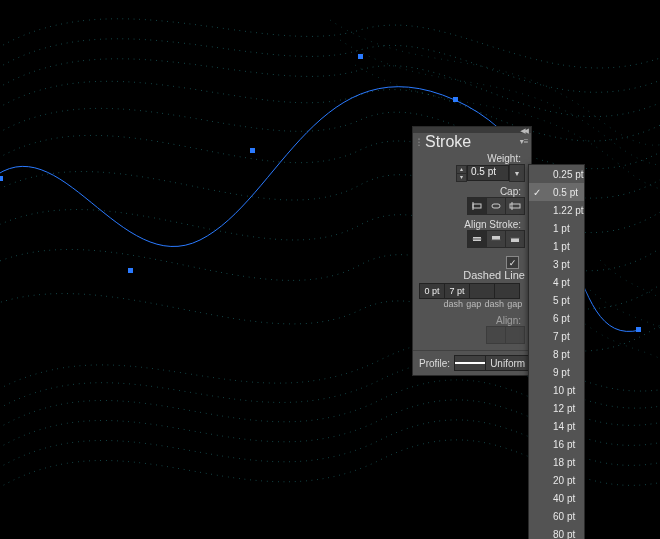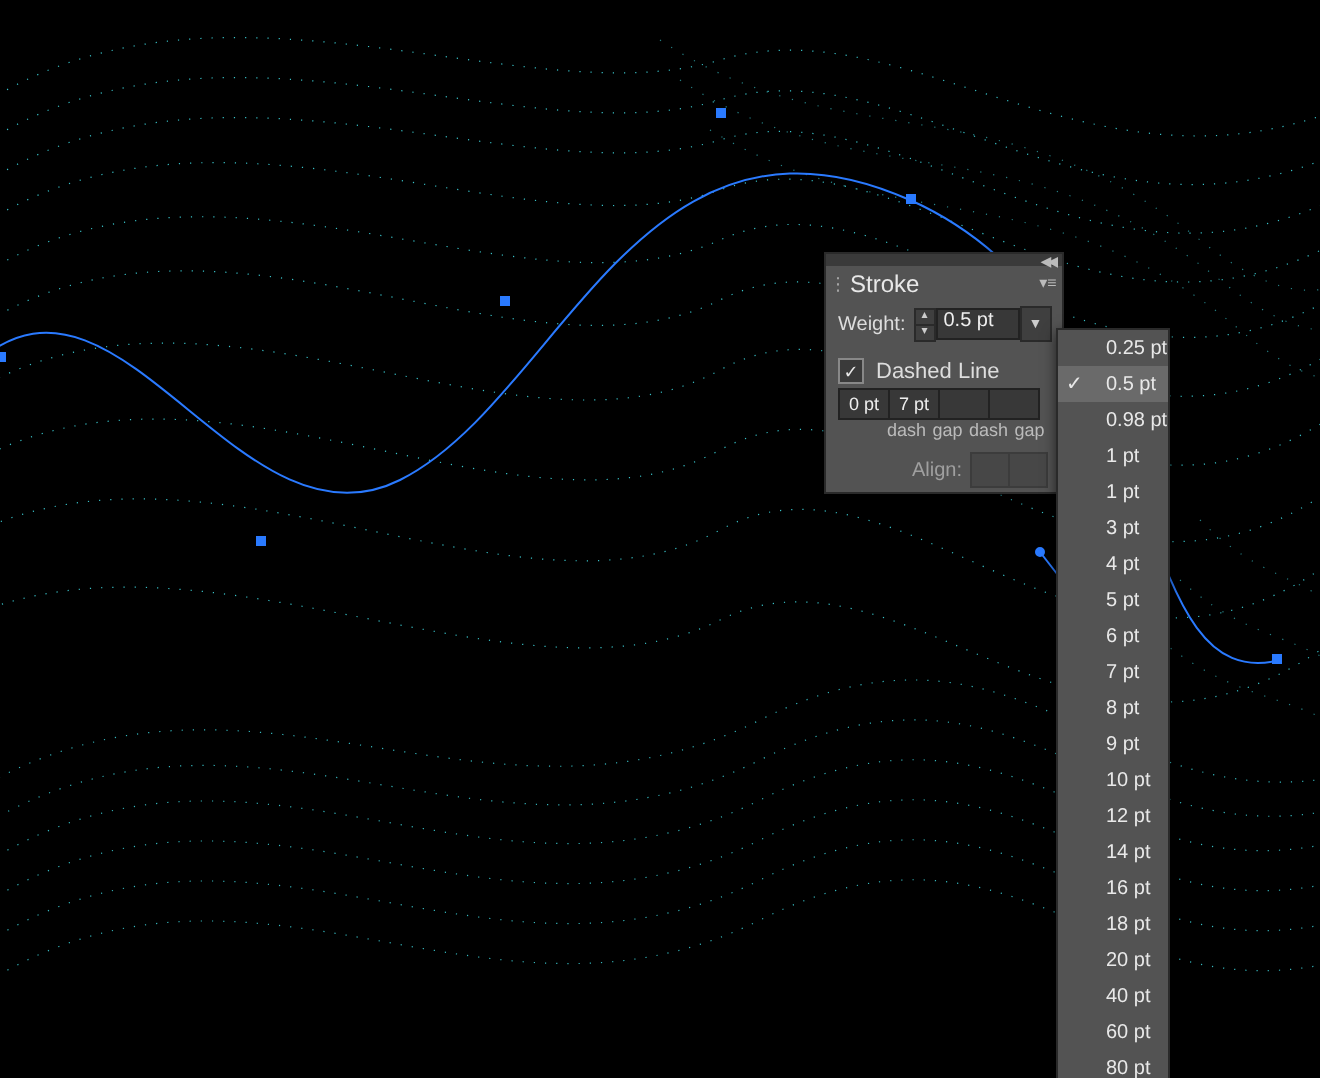--- a/index.html
+++ b/index.html
@@ -3,23 +3,23 @@
 <meta charset="utf-8">
 <style>
   html,body{margin:0;padding:0;width:660px;height:539px;overflow:hidden;background:#000;font-family:"Lucida Grande","Segoe UI",Arial,sans-serif;font-size:11px;color:#ddd;}
   .canvas{position:absolute;inset:0;}
   .canvas svg{width:660px;height:539px;display:block;}
   .panel{position:absolute;left:412px;top:126px;width:118px;background:#535353;border:1px solid #2a2a2a;box-shadow:0 2px 8px rgba(0,0,0,.6);}
   .tabbar{height:6px;background:#3a3a3a;position:relative;}
   .tabbar .dbl{position:absolute;right:4px;top:0;color:#bbb;font-size:7px;letter-spacing:-2px;}
   .titlebar{display:flex;align-items:center;height:18px;background:#535353;}
   .titlebar .grip{width:12px;text-align:center;color:#aaa;font-size:9px;}
-  .titlebar .ttl{flex:1;font-size:12px;color:#e8e8e8;padding-left:0;}
+  .titlebar .ttl{flex:1;font-size:16px;color:#e8e8e8;padding-left:0;}
   .titlebar .menu{width:14px;text-align:center;color:#bbb;font-size:8px;line-height:1;}
-  .row{display:flex;align-items:center;padding:2px 6px;}
+  .row{display:flex;align-items:flex-end;padding:2px 6px;flex-direction:column;}
   .lbl{width:62px;text-align:right;font-size:10px;color:#ddd;padding-right:4px;}
   .btnset{display:flex;gap:0;}
   .ibtn{width:18px;height:16px;background:#3f3f3f;border:1px solid #2a2a2a;display:flex;align-items:center;justify-content:center;color:#ccc;}
   .ibtn.on{background:#2b2b2b;}
   .ibtn+.ibtn{border-left:none;}
   .ibtn svg{display:block;}
   .numfield{display:flex;align-items:center;}
   .stepper{display:flex;flex-direction:column;border:1px solid #2a2a2a;}
   .stepper div{width:9px;height:7px;background:#3f3f3f;display:flex;align-items:center;justify-content:center;color:#ccc;font-size:6px;line-height:1;}
   .stepper div+div{border-top:1px solid #2a2a2a;}
@@ -120,22 +120,67 @@
     <div class="numfield">
       <div class="stepper">
           <div>▴</div>
           <div>▾</div>
         </div>
       <div class="tinput">0.5 pt</div>
       <div class="ddbtn">▼</div>
     </div>
   </div>
 
-
-
+  <div class="row">
+    <span class="lbl">Cap:</span>
+    <div class="btnset">
+      <div class="ibtn on">
+          <svg width="12" height="8">
+            <rect x="2" y="2" width="8" height="4" fill="none" stroke="#ccc"></rect>
+            <line x1="2" y1="0" x2="2" y2="8" stroke="#ccc"></line>
+          </svg>
+        </div>
+      <div class="ibtn">
+          <svg width="12" height="8">
+            <rect x="2" y="2" width="8" height="4" rx="2" fill="none" stroke="#ccc"></rect>
+          </svg>
+        </div>
+      <div class="ibtn">
+          <svg width="12" height="8">
+            <rect x="1" y="2" width="10" height="4" fill="none" stroke="#ccc"></rect>
+            <line x1="3" y1="0" x2="3" y2="8" stroke="#ccc"></line>
+          </svg>
+        </div>
+    </div>
+  </div>
+
+
+  <div class="row">
+    <span class="lbl" style="width:72px">Align Stroke:</span>
+    <div class="btnset">
+      <div class="ibtn on">
+          <svg width="12" height="10">
+            <rect x="2" y="3" width="8" height="4" fill="#ccc"></rect>
+            <line x1="1" y1="5" x2="11" y2="5" stroke="#555"></line>
+          </svg>
+        </div>
+      <div class="ibtn">
+          <svg width="12" height="10">
+            <rect x="2" y="2" width="8" height="4" fill="#ccc"></rect>
+            <line x1="1" y1="6" x2="11" y2="6" stroke="#555"></line>
+          </svg>
+        </div>
+      <div class="ibtn">
+          <svg width="12" height="10">
+            <rect x="2" y="4" width="8" height="4" fill="#ccc"></rect>
+            <line x1="1" y1="4" x2="11" y2="4" stroke="#555"></line>
+          </svg>
+        </div>
+    </div>
+  </div>
 
   <div class="row" style="padding-top:6px">
     <span class="chk">✓</span>
     <span>Dashed Line</span>
   </div>
   <div class="dashboxes">
     <div class="db">0 pt</div>
     <div class="db">7 pt</div>
     <div class="db"></div>
     <div class="db"></div>
@@ -149,26 +194,33 @@
 
 
   <div class="row disabled">
     <span class="lbl">Align:</span>
     <div class="btnset">
       <div class="ibtn"></div>
       <div class="ibtn"></div>
     </div>
   </div>
 
+  <div class="profilebar">
+    <span class="lbl">Profile:</span>
+    <div class="sw">
+        <div class="swline" style="height:2px"></div>
+      </div>
+    <div class="ptxt">Uniform</div>
+  </div>
 </div>
 
 <div class="dropdown" id="ddlist">
     <div class="opt">0.25 pt</div>
     <div class="opt sel">0.5 pt</div>
-    <div class="opt">0.98 pt</div>
+    <div class="opt">1.22 pt</div>
     <div class="opt">1 pt</div>
     <div class="opt">1 pt</div>
     <div class="opt">3 pt</div>
     <div class="opt">4 pt</div>
     <div class="opt">5 pt</div>
     <div class="opt">6 pt</div>
     <div class="opt">7 pt</div>
     <div class="opt">8 pt</div>
     <div class="opt">9 pt</div>
     <div class="opt">10 pt</div>

